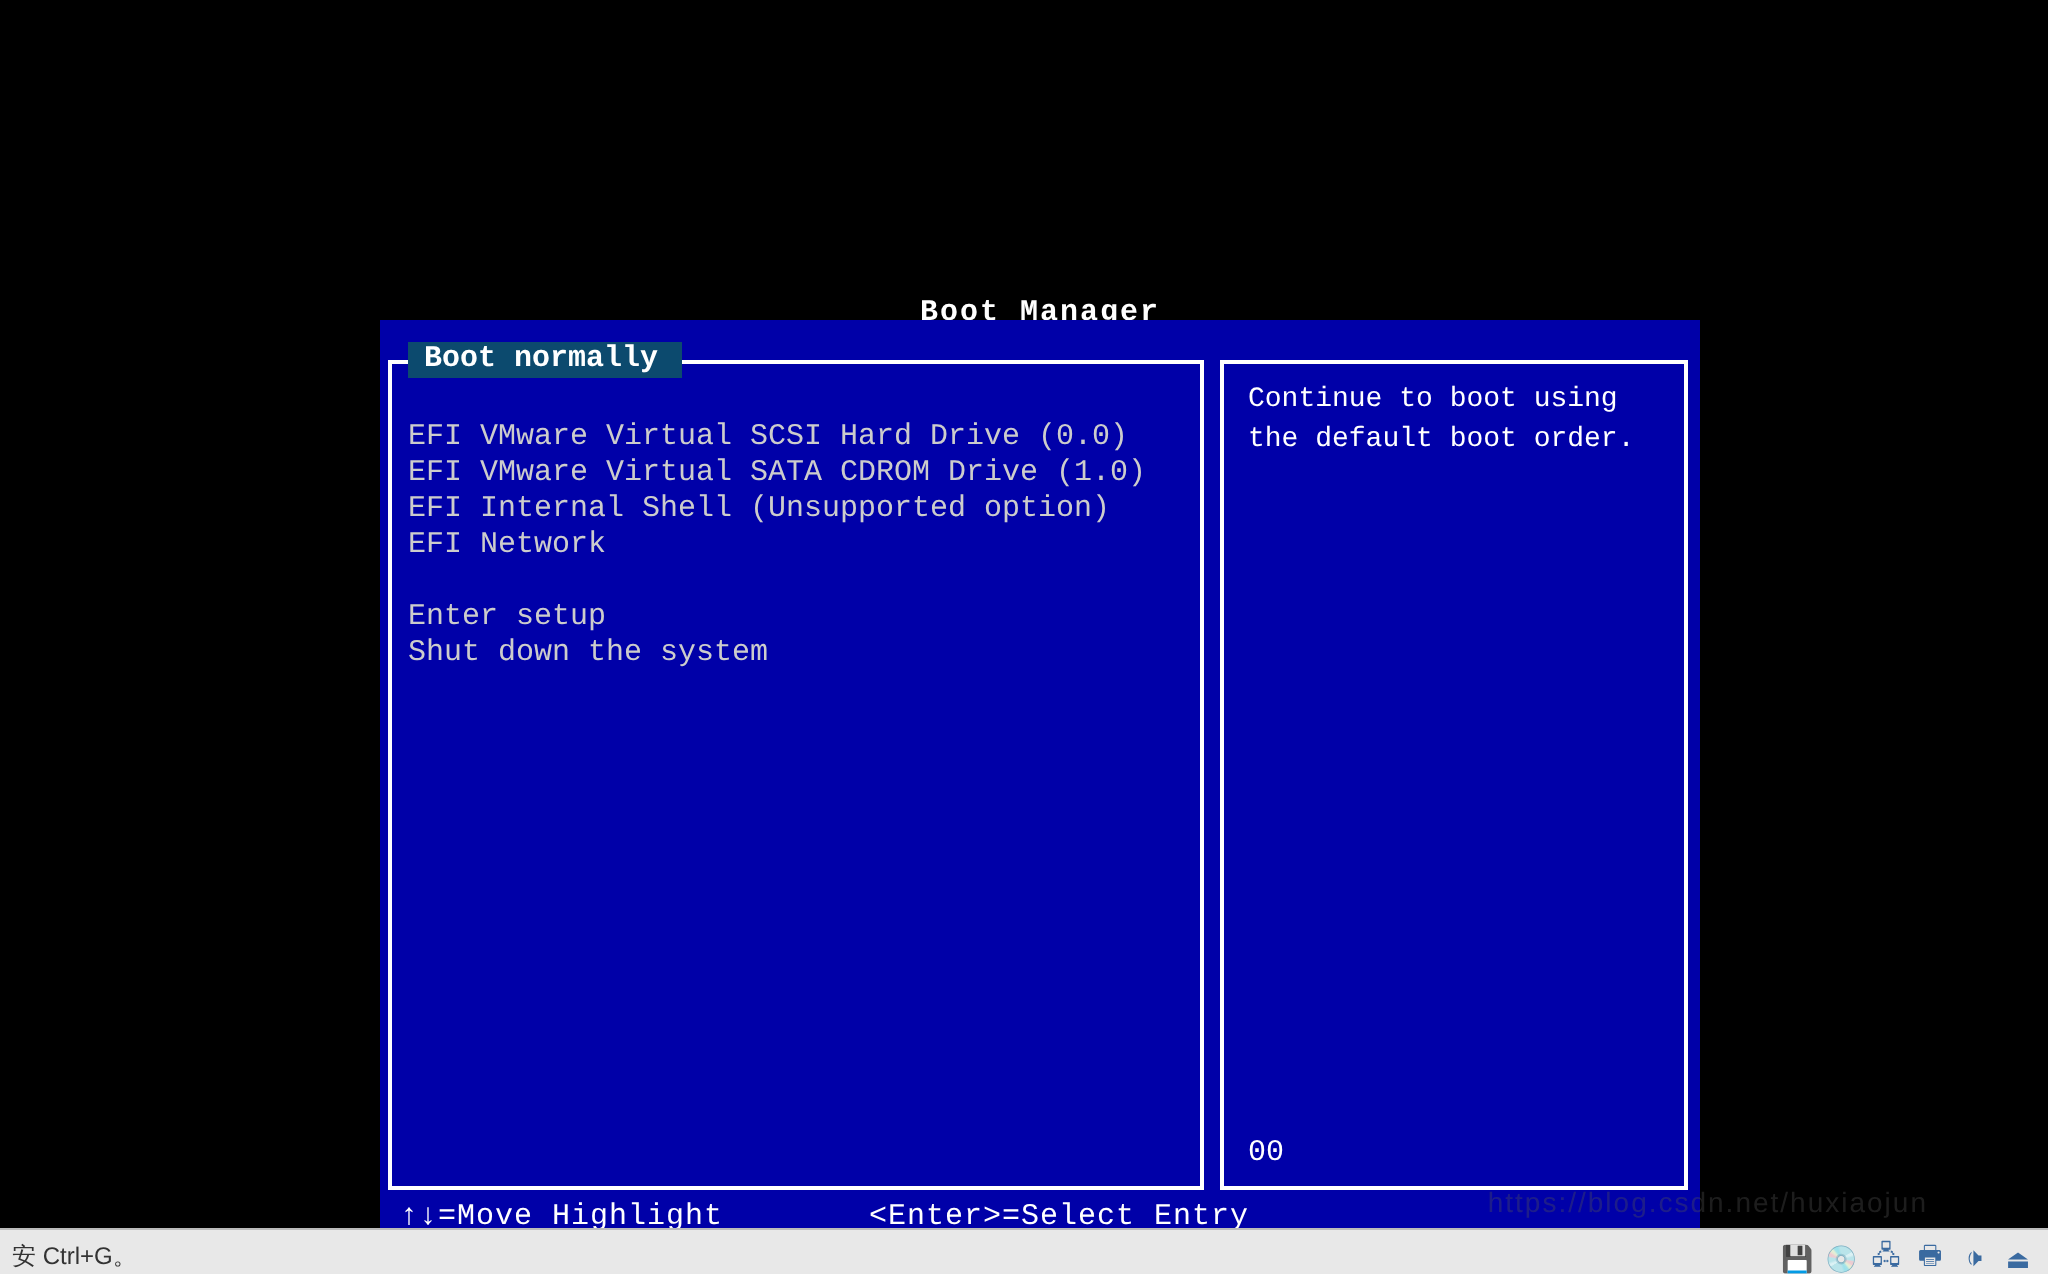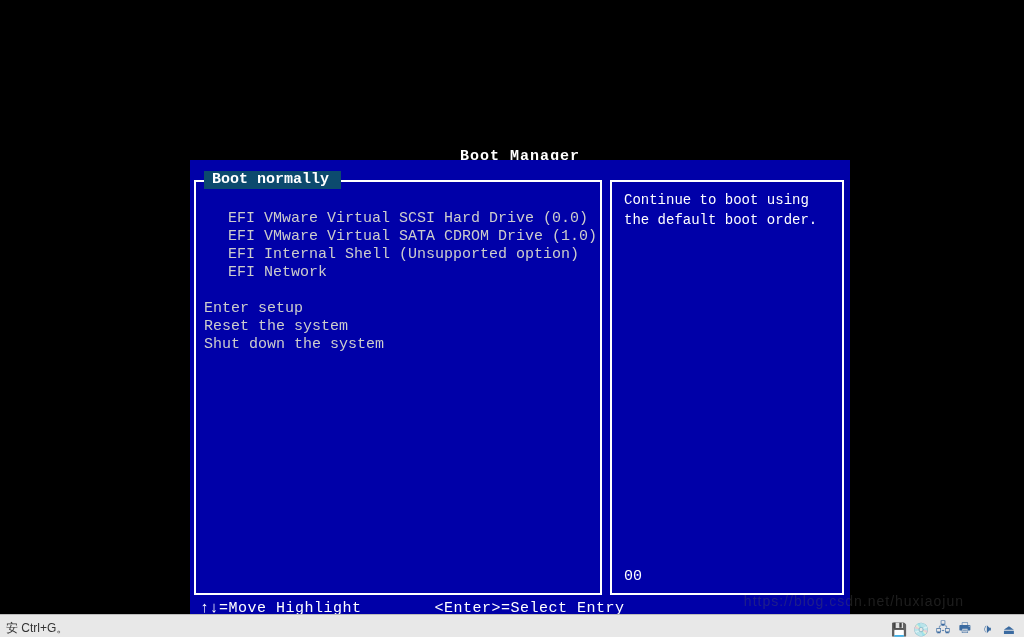--- a/index.html
+++ b/index.html
@@ -131,21 +131,20 @@
     font-family: Arial, sans-serif;
     font-size: 14px;
     opacity: 0.35;
     letter-spacing: 1px;
   }
   .spacer {
     height: 18px;
   }
   .group {
     padding-top: 10px;
-    padding-left: 24px;
   }
 </style>
 </head>
 <body>
 
 <div class="title-row">Boot Manager</div>
 
 <div class="bios-screen">
 
   <div class="panel-left">
@@ -154,21 +153,20 @@
     </div>
     <div class="group">
       <div class="boot-item">EFI VMware Virtual SCSI Hard Drive (0.0)</div>
       <div class="boot-item">EFI VMware Virtual SATA CDROM Drive (1.0)</div>
       <div class="boot-item">EFI Internal Shell (Unsupported option)</div>
       <div class="boot-item">EFI Network</div>
     </div>
     <div class="spacer"></div>
     <div>
       <div class="boot-item">Enter setup</div>
-      <div class="boot-item">Reset the system</div>
       <div class="boot-item">Shut down the system</div>
     </div>
   </div>
 
   <div class="panel-right">
     <div class="help-text">Continue to boot using the default boot order.</div>
     <div class="help-code">00</div>
   </div>
 
 </div>

